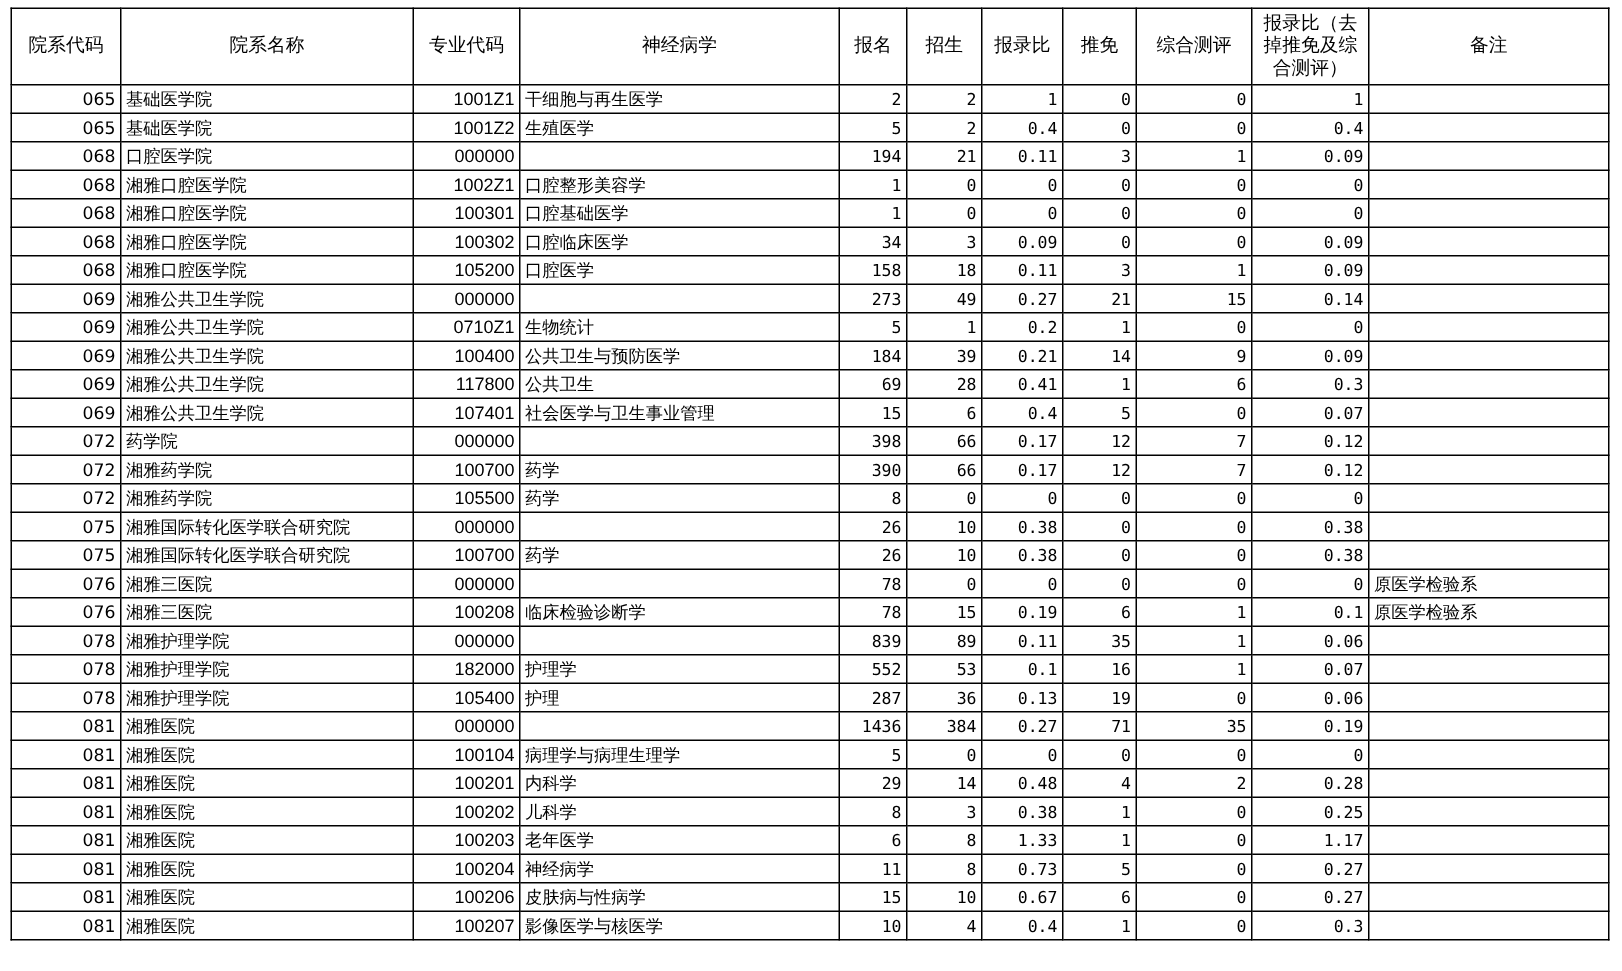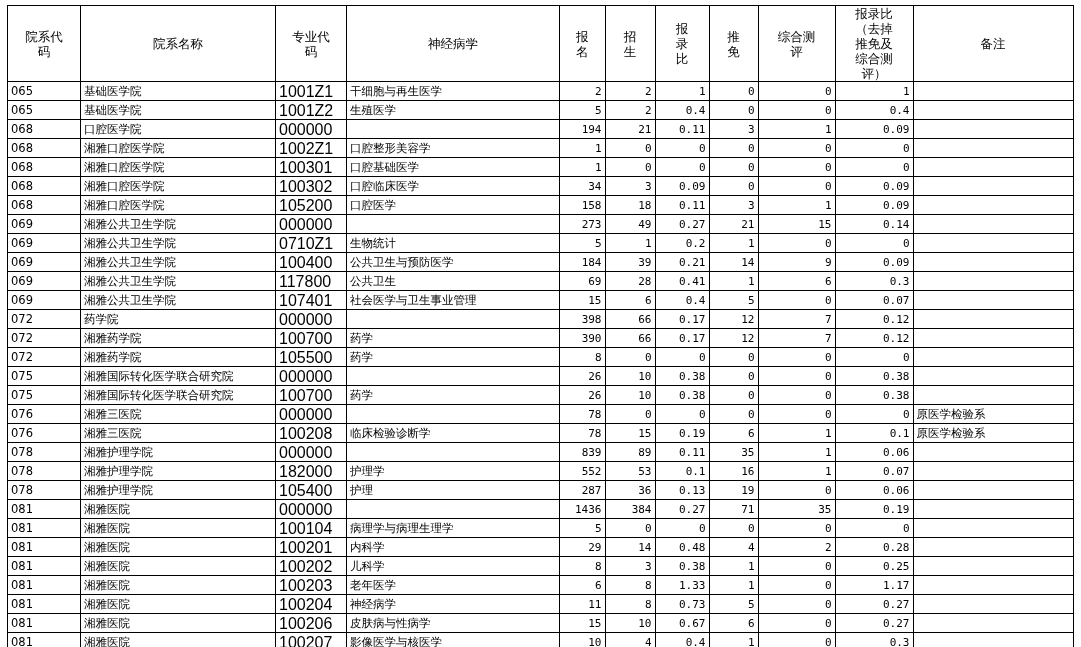--- a/index.html
+++ b/index.html
@@ -1,29 +1,29 @@
 <!DOCTYPE html>
 <html><head>
 <meta charset="utf-8">
 <style>
   html, body { margin:0; padding:0; background:#ffffff; }
   body { width:1081px; height:647px; overflow:hidden; position:relative;
          font-family:"DejaVu Sans", "Liberation Sans", sans-serif; color:#000; }
   .sheet { position:absolute; left:7px; top:5px; }
   table { border-collapse:collapse; table-layout:fixed; font-size:11.5px; }
   th { border:1.5px solid #000; font-weight:normal; font-size:12.5px; height:50px;
-       text-align:center; vertical-align:middle; padding:0 16px; line-height:15px; }
+       text-align:center; vertical-align:middle; padding:0 4px; line-height:15px;font-family:Liberation Mono, monospace; }
   td { border-left:1.5px solid #000; border-right:1.5px solid #000;
        border-top:1.5px solid #000; border-bottom:1px solid #000;
        height:18px; padding:0 3px; white-space:nowrap; overflow:hidden; line-height:17px; }
   tr:last-child td { border-bottom:1.5px solid #000; }
-  td.c { text-align:left; }
+  td.c { text-align:right; }
   td.l { text-align:left; }
   td.r { text-align:right; font-family:"DejaVu Sans Mono", "Liberation Mono", monospace; font-size:11px; }
-  td.code { font-family:"Liberation Sans", sans-serif; font-size:16px; }
+  td.code { font-family:"Liberation Sans", sans-serif; font-size:12px; }
 </style>
 </head>
 <body>
 
 <div class="sheet">
   <table>
     <colgroup>
       <col style="width:73px">
         <col style="width:195px">
         <col style="width:71px">

